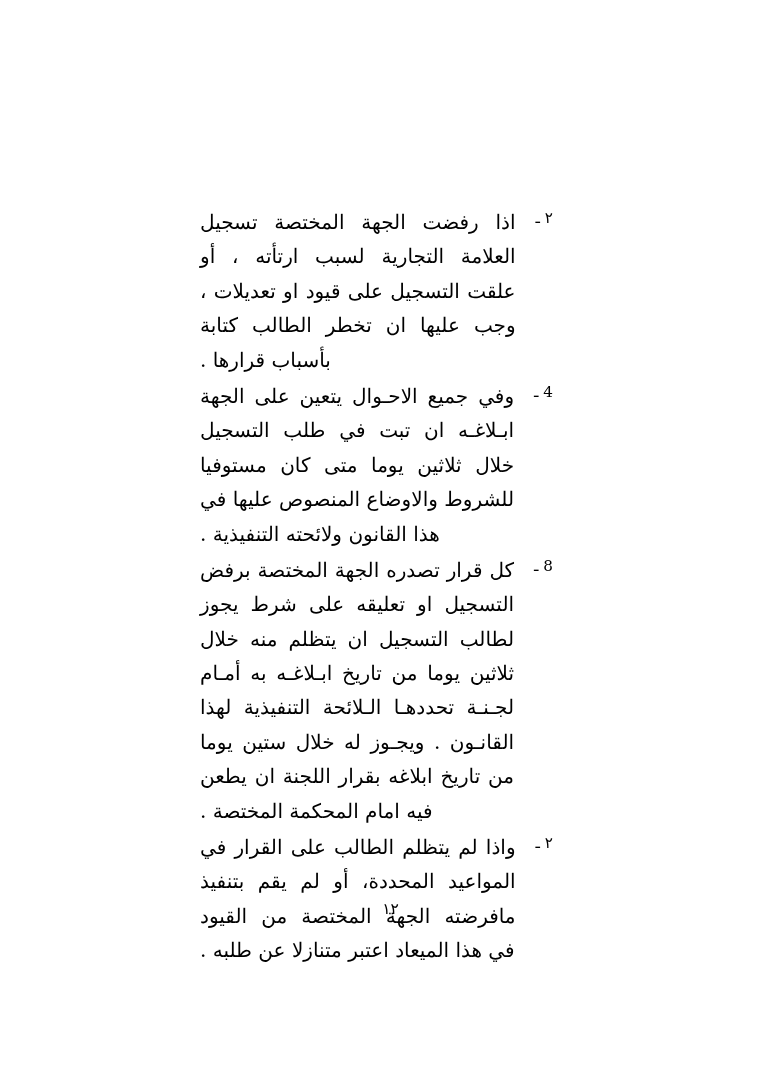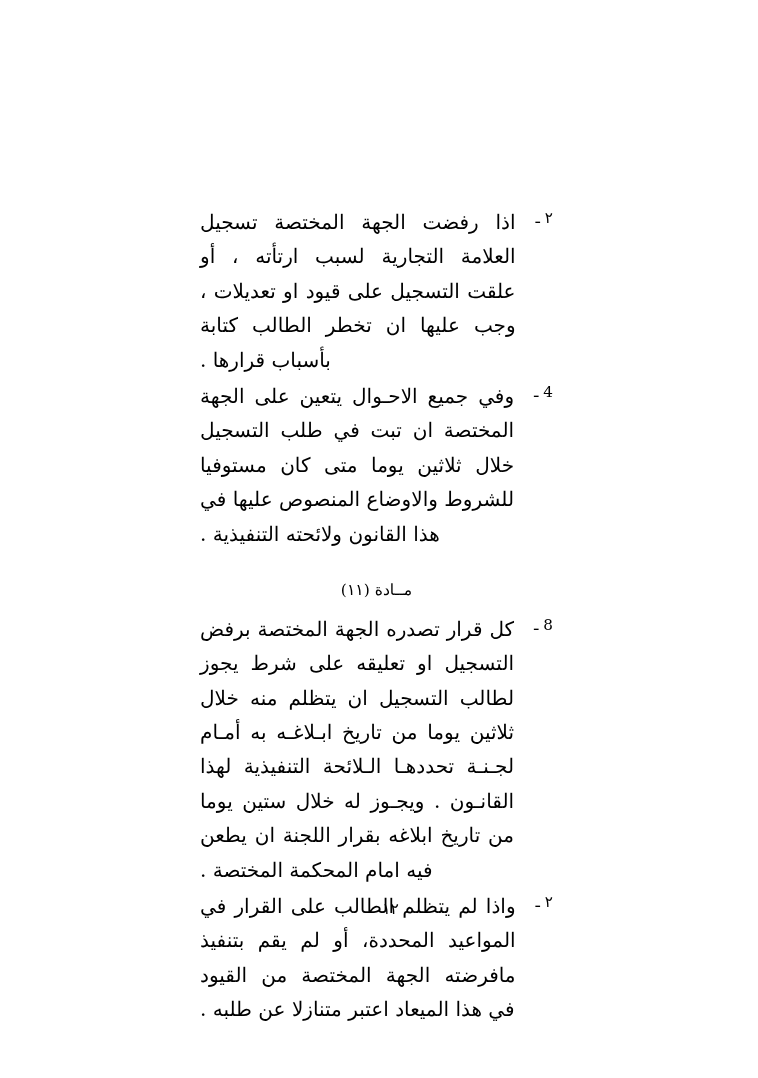--- a/index.html
+++ b/index.html
@@ -76,26 +76,25 @@
 <div class="page">
   <div class="content">
 
     <div class="section-block">
       <div class="para">
         <span class="marker">٢ ـ</span>
         <span class="ptext">اذا رفضت الجهة المختصة تسجيل العلامة التجارية لسبب ارتأته ، أو علقت التسجيل على قيود او تعديلات ، وجب عليها ان تخطر الطالب كتابة بأسباب قرارها .</span>
       </div>
       <div class="para">
         <span class="marker">4 ـ</span>
-        <span class="ptext">وفي جميع الاحـوال يتعين على الجهة المختصة ان تبت في طلب التسجيل خلال ثلاثين يوما متى كان مستوفيا للشروط والاوضاع المنصوص عليها في هذا القانون ولائحته التنفيذية .</span>
+        <span class="ptext">وفي جميع الاحـوال يتعين على الجهة ابـلاغـه ان تبت في طلب التسجيل خلال ثلاثين يوما متى كان مستوفيا للشروط والاوضاع المنصوص عليها في هذا القانون ولائحته التنفيذية .</span>
       </div>
     </div>
 
     <div class="section-block">
-      <div class="article-heading">مــادة (١١)</div>
       <div class="para">
         <span class="marker">8 ـ</span>
         <span class="ptext">كل قرار تصدره الجهة المختصة برفض التسجيل او تعليقه على شرط يجوز لطالب التسجيل ان يتظلم منه خلال ثلاثين يوما من تاريخ ابـلاغـه به أمـام لجـنـة تحددهـا الـلائحة التنفيذية لهذا القانـون . ويجـوز له خلال ستين يوما من تاريخ ابلاغه بقرار اللجنة ان يطعن فيه امام المحكمة المختصة .</span>
       </div>
       <div class="para">
         <span class="marker">٢ ـ</span>
         <span class="ptext">واذا لم يتظلم الطالب على القرار في المواعيد المحددة، أو لم يقم بتنفيذ مافرضته الجهة المختصة من القيود في هذا الميعاد اعتبر متنازلا عن طلبه .</span>
       </div>
     </div>
 

